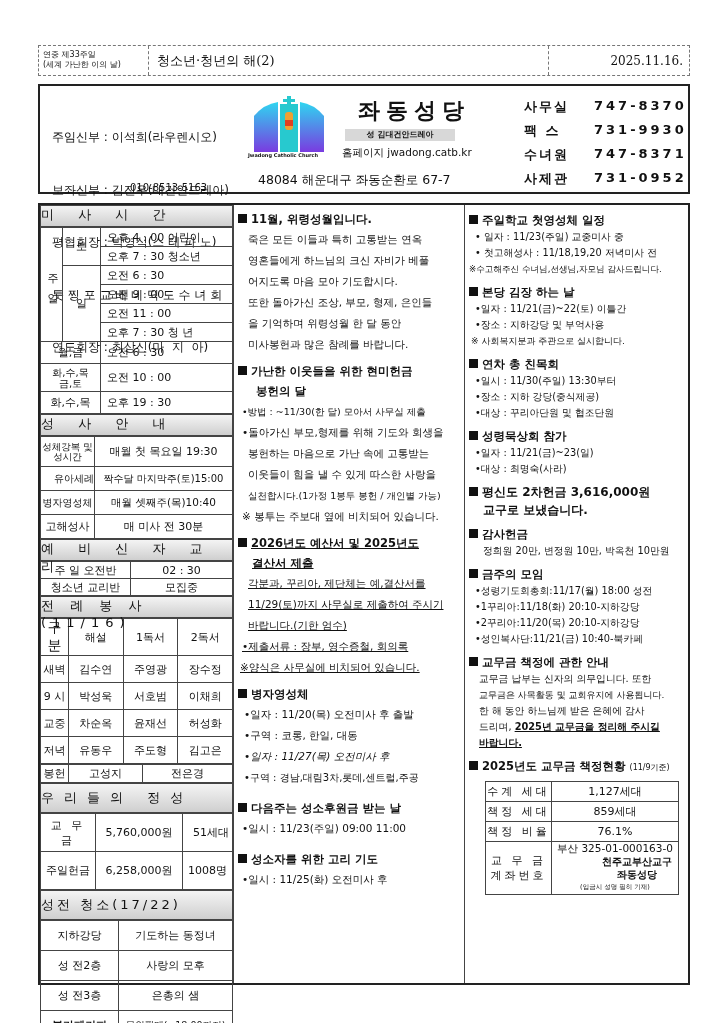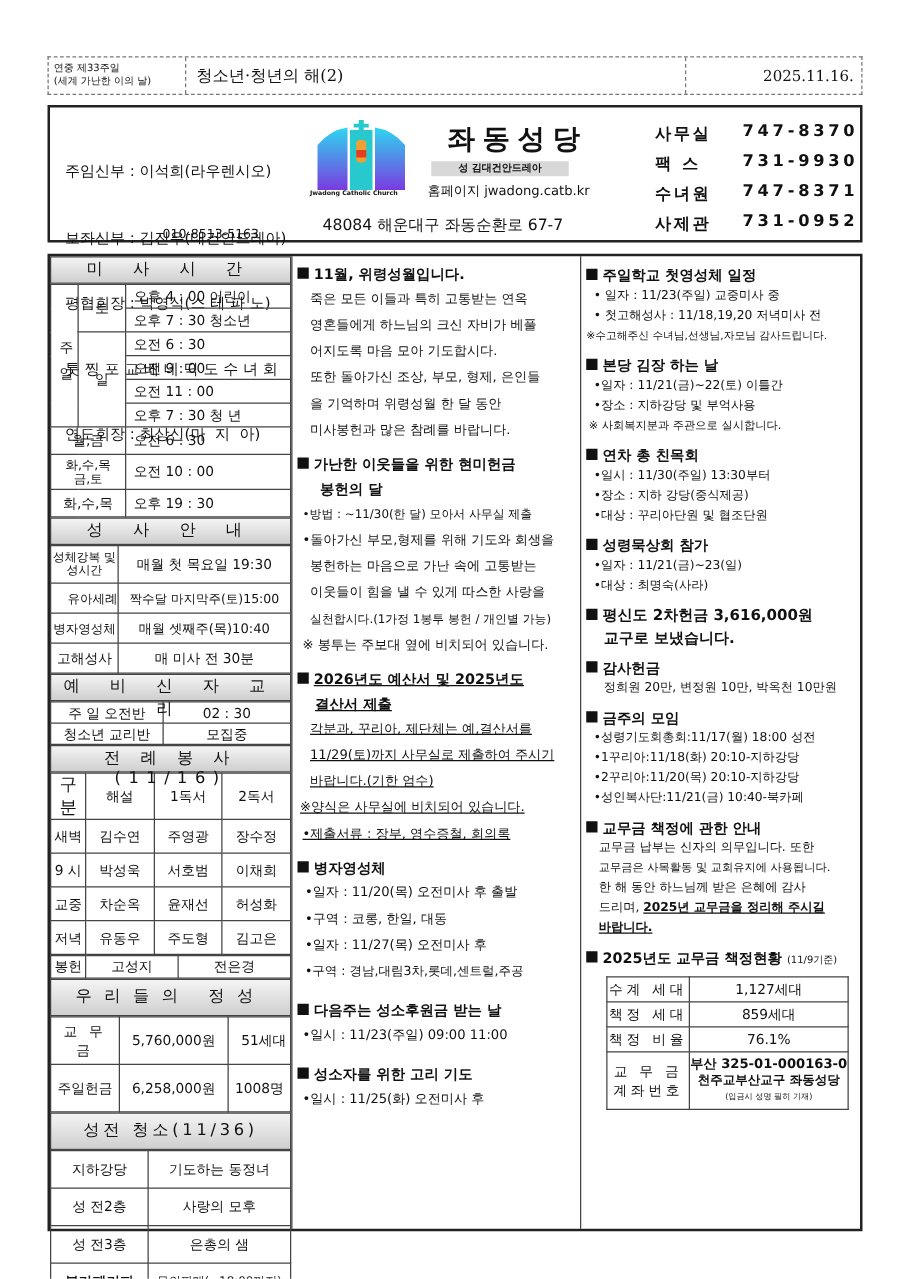--- a/index.html
+++ b/index.html
@@ -30,21 +30,21 @@
   .contact-row .val { letter-spacing: 3px; font-weight: bold; }
 
   
   .body-frame { left: 38px; top: 203px; width: 652px; height: 782px; border: 2px solid #222; }
   .col-left { left: 0; top: 0; width: 194px; height: 778px; border-right: 1px solid #444; }
   .col-mid { left: 194px; top: 0; width: 231px; height: 778px; border-right: 1px solid #444; }
   .col-right { left: 425px; top: 0; width: 223px; height: 778px; }
 
   table { border-collapse: collapse; width: 100%; }
   td { border: 1px solid #444; font-size: 11px; text-align: center; vertical-align: middle; }
-  .sect-head { background: linear-gradient(#f4f4f4, #cfcfcf); font-size: 13px; letter-spacing: 10px; height: 22px; text-align: center; border: 1px solid #444; }
+  .sect-head { background: linear-gradient(#f4f4f4, #cfcfcf); font-size: 13px; letter-spacing: 10px; height: 22px; border: 1px solid #444; }
 
   .mass td.t { text-align: left; padding-left: 6px; height: 19px; }
   .svc td { height: 24px; }
   .rotation td { height: 27px; font-size: 11px; }
   .rotation .hdrrow td { height: 16px; }
   .offer td { height: 38px; font-size: 11px; }
   .clean td { height: 30px; }
 
   
   .notice { padding: 0 4px; }
@@ -257,21 +257,21 @@
             <td style="width:50px;text-align:right;padding-right:3px;">51세대</td>
           </tr>
       <tr>
             <td>주일헌금</td>
             <td>6,258,000원</td>
             <td>1008명</td>
           </tr>
     </tbody>
       </table>
 
-    <div class="sect-head" style="height:30px;line-height:28px;letter-spacing:3px;">성전 청소(11/36)</div>
+    <div class="sect-head" style="height:30px;line-height:28px;letter-spacing:3px;">성전 청소(17/22)</div>
     <table class="clean">
       <tbody>
           <tr>
             <td style="width:78px;">지하강당</td>
             <td>기도하는 동정녀</td>
           </tr>
       <tr>
             <td>성  전2층</td>
             <td>사랑의 모후</td>
           </tr>
@@ -306,28 +306,28 @@
       <div class="n-line">이웃들이 힘을 낼 수 있게 따스한 사랑을</div>
       <div class="n-line" style="font-size:9.5px;">실천합시다.(1가정 1봉투 봉헌 / 개인별 가능)</div>
       <div class="n-line" style="padding-left:4px;">※ 봉투는 주보대 옆에 비치되어 있습니다.</div>
     </div>
     <div style="margin-top:6px;text-decoration:underline;">
       <div class="n-title"><span class="sq"></span><span>2026년도 예산서 및 2025년도</span></div>
       <div class="n-title" style="margin-top:0;padding-left:14px;">결산서 제출</div>
       <div class="n-line">각분과, 꾸리아, 제단체는 예,결산서를</div>
       <div class="n-line">11/29(토)까지 사무실로 제출하여 주시기</div>
       <div class="n-line">바랍니다.(기한 엄수)</div>
+      <div class="n-line" style="padding-left:4px;">•제출서류 : 장부, 영수증철, 회의록</div>
       <div class="n-line" style="padding-left:2px;">※양식은 사무실에 비치되어 있습니다.</div>
-      <div class="n-line" style="padding-left:4px;">•제출서류 : 장부, 영수증철, 회의록</div>
     </div>
     <div style="margin-top:6px;">
       <div class="n-title"><span class="sq"></span><span>병자영성체</span></div>
       <div class="n-line" style="padding-left:6px;">•일자 : 11/20(목) 오전미사 후 출발</div>
       <div class="n-line" style="padding-left:6px;">•구역 : 코롱, 한일, 대동</div>
-      <div class="n-line" style="padding-left:6px;">•일자 : 11/27(목) 오전미사 후</div>
+      <div class="n-line" style="padding-left:6px;font-style:italic;">•일자 : 11/27(목) 오전미사 후</div>
       <div class="n-line" style="padding-left:6px;font-size:10px;">•구역 : 경남,대림3차,롯데,센트럴,주공</div>
     </div>
     <div style="margin-top:10px;">
       <div class="n-title"><span class="sq"></span><span>다음주는 성소후원금 받는 날</span></div>
       <div class="n-line" style="padding-left:4px;">•일시 : 11/23(주일) 09:00  11:00</div>
     </div>
     <div style="margin-top:10px;">
       <div class="n-title"><span class="sq"></span><span>성소자를 위한 고리 기도</span></div>
       <div class="n-line" style="padding-left:4px;">•일시 : 11/25(화) 오전미사 후</div>
     </div>
@@ -395,22 +395,22 @@
         <tr>
               <td class="l">책정 비율</td>
               <td>76.1%</td>
             </tr>
         <tr>
           <td class="l" style="height:46px;line-height:15px;">
                 <div>교 무 금</div>
                 <div>계좌번호</div>
               </td>
           <td style="line-height:13px;">
-            <div style="font-weight:bold;font-size:10.5px;">부산 325-01-000163-0</div>
-            <div style="font-weight:bold;font-size:10px;">천주교부산교구 좌동성당</div>
+            <div style="font-weight:normal;font-size:10.5px;">부산 325-01-000163-0</div>
+            <div style="font-weight:bold;font-size:10px;margin-left:44px;">천주교부산교구 좌동성당</div>
             <div style="font-size:6.5px;">(입금시 성명 필히 기재)</div>
           </td>
         </tr>
       </tbody>
         </table>
     </div>
   </div>
 </div>
 
 </body></html>

